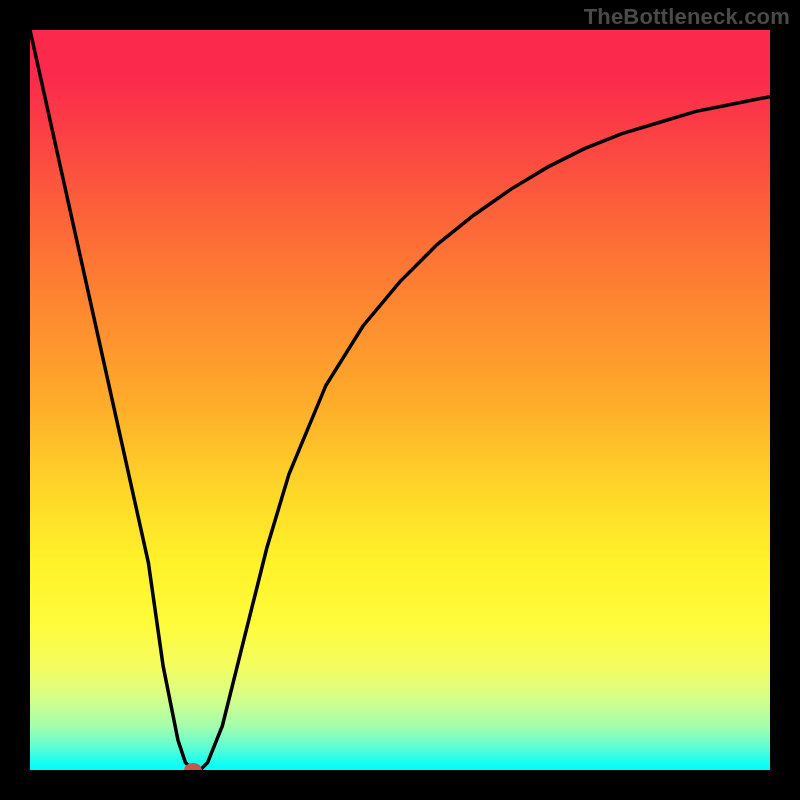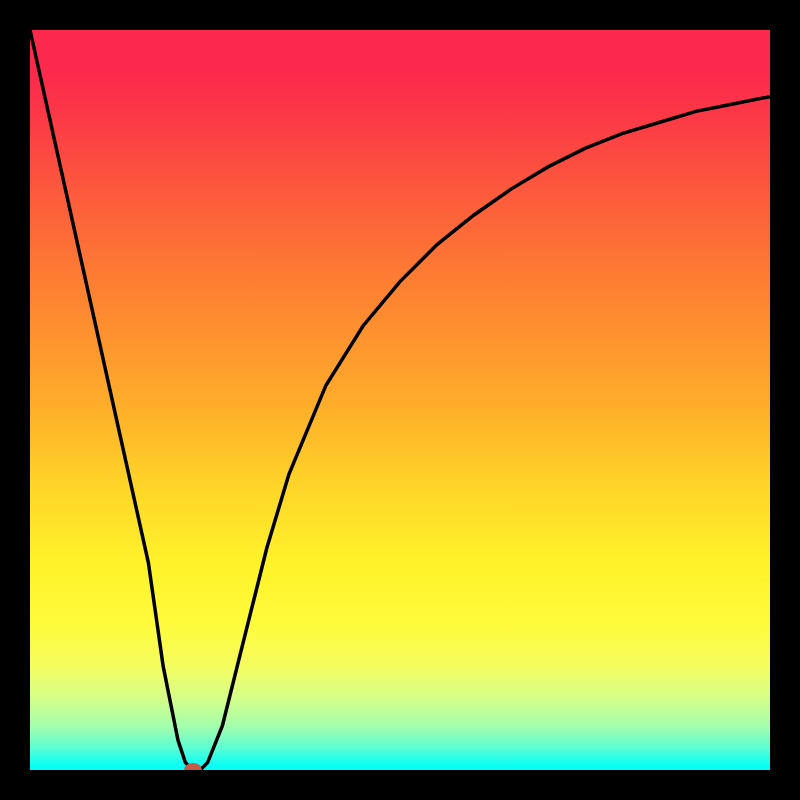--- a/index.html
+++ b/index.html
@@ -91,20 +91,21 @@
 </head>
 <body>
 
 <div class="frame">
 
   <div class="black-border-top"></div>
   <div class="black-border-bottom"></div>
   <div class="black-border-left"></div>
   <div class="black-border-right"></div>
 
+  <div class="watermark">TheBottleneck.com</div>
 
   <div class="plot-area">
     <div class="gradient-bg"></div>
 
     <svg class="curve" viewBox="0 0 740 740" preserveAspectRatio="none">
       <path id="curve-path" d="M0.00 0.00 L29.60 133.20 L59.20 266.40 L88.80 399.60 L118.40 532.80 L133.20 636.40 L148.00 710.40 L155.40 732.60 L162.80 740.00 L170.20 740.00 L177.60 732.60 L192.40 695.60 L207.20 636.40 L222.00 577.20 L236.80 518.00 L259.00 444.00 L296.00 355.20 L333.00 296.00 L370.00 251.60 L407.00 214.60 L444.00 185.00 L481.00 159.10 L518.00 136.90 L555.00 118.40 L592.00 103.60 L629.00 92.50 L666.00 81.40 L703.00 74.00 L740.00 66.60" fill="none" stroke="#000" stroke-width="3.5"></path>
     </svg>
 
     <div class="dot" id="marker-dot" style="left: 162.8px; top: 740px; background: rgb(197, 90, 74);"></div>
   </div>

